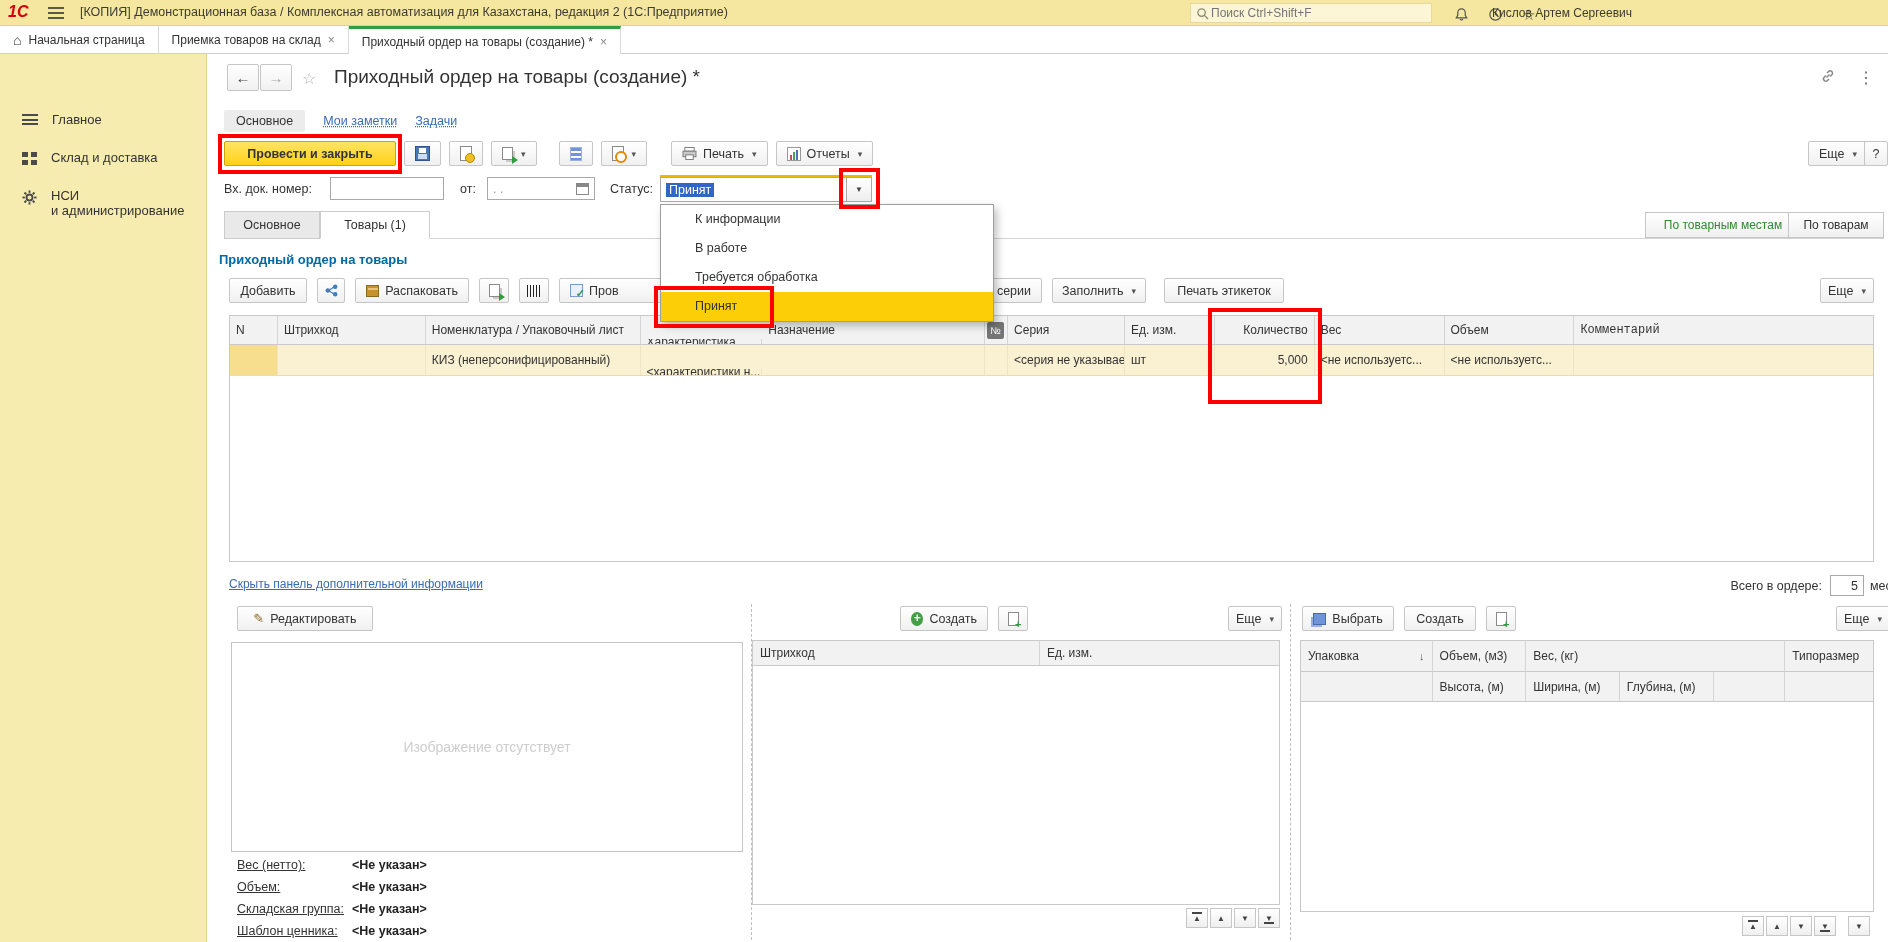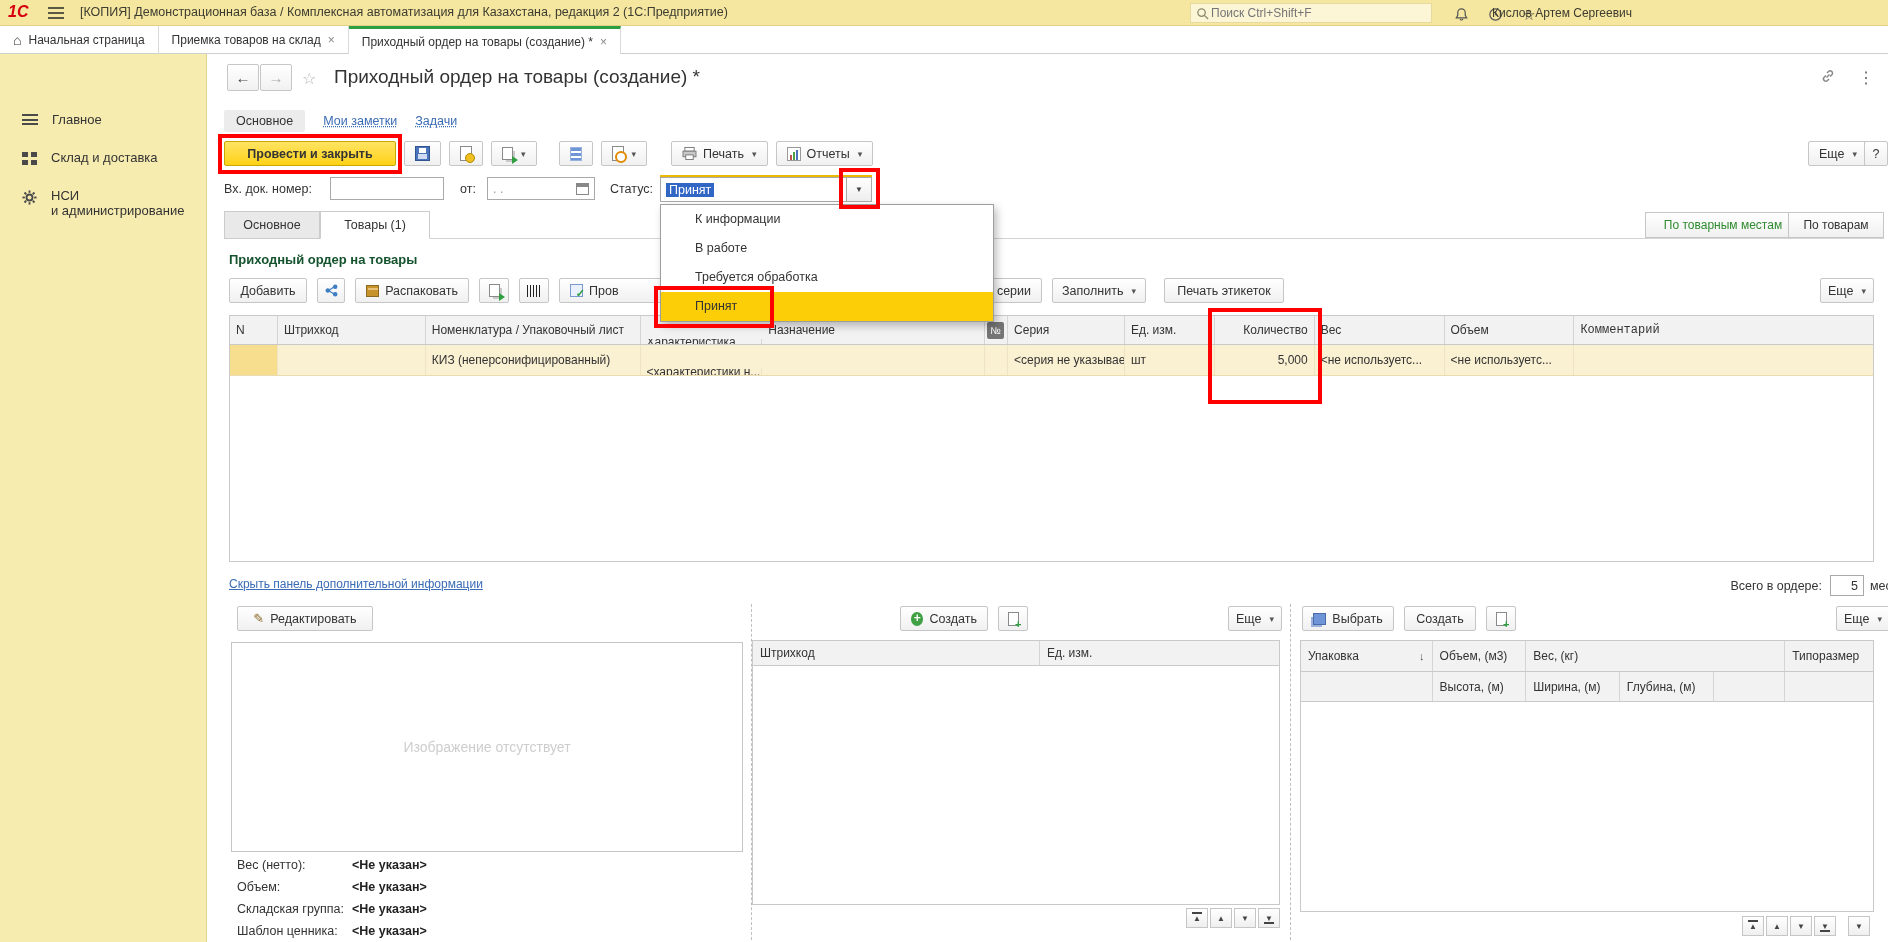--- a/index.html
+++ b/index.html
@@ -120,21 +120,21 @@
   
   .vline{position:absolute;left:224px;top:238px;width:1660px;height:1px;background:#D4D4D4;}
   .vtab{position:absolute;top:211px;height:28px;display:flex;align-items:center;justify-content:center;
     border:1px solid #CCC;font-size:12.5px;cursor:pointer;}
   .vtab.inactive{background:#E9E9E9;color:#333;}
   .vtab.active{background:#fff;border-bottom:1px solid #fff;z-index:2;}
   .switchbtn{position:absolute;top:212px;height:26px;display:flex;align-items:center;justify-content:center;
     background:linear-gradient(#fff,#f0f0f0);border:1px solid #C6C6C6;font-size:12px;cursor:pointer;}
   .switchbtn.greentxt{color:var(--green_text,#2F8B2F);}
 
-  .section-title{position:absolute;left:229px;top:252px;font-weight:bold;font-size:13px;color:#14532d;}
+  .section-title{position:absolute;left:219px;top:252px;font-weight:bold;font-size:13px;color:#0369a1;}
 
   
   .toolbar2{position:absolute;left:229px;top:278px;display:flex;align-items:center;gap:10px;z-index:1;}
   .t2abs{position:absolute;top:278px;z-index:1;}
 
   
   .gtable{position:absolute;left:229px;top:315px;width:1645px;}
   .g-head{display:flex;height:30px;background:#F2F2F2;border:1px solid #C9C9C9;border-bottom:1px solid #C9C9C9;}
   .g-head .gc{display:flex;align-items:center;padding:0 6px;border-right:1px solid #D5D5D5;
     font-size:12px;color:#333;overflow:hidden;white-space:nowrap;}
@@ -150,21 +150,21 @@
   .c9{width:130px;} .c10{width:130px;} .c11{width:299px;border-right:none !important;font-family:Liberation Mono, monospace;}
   .marker{background:var(--row_marker,#F7DE8F);}
   .numbadge{display:inline-block;width:17px;height:17px;background:#757575;color:#fff;
     font-size:10px;line-height:17px;text-align:center;border-radius:2px;}
 
   
   .linkblue{color:var(--link_blue,#3A6BB5);text-decoration:underline;cursor:pointer;font-size:12px;}
   .splitter{position:absolute;top:604px;height:336px;width:0;border-left:1px dashed #BFBFBF;}
   .imgbox{position:absolute;left:231px;top:642px;width:512px;height:210px;border:1px solid #C5C5C5;
     display:flex;align-items:center;justify-content:center;color:#CDCDCD;font-size:14px;}
-  .prop-label{position:absolute;left:237px;font-size:12.5px;color:#333;}
+  .prop-label{position:absolute;left:237px;font-size:12.5px;color:#333;text-decoration:underline;}
   .prop-value{position:absolute;left:352px;font-size:12.5px;font-weight:bold;color:#222;}
 
   .stable{position:absolute;background:#fff;}
   .s-head{display:flex;background:#F2F2F2;border:1px solid #C9C9C9;}
   .s-head .sc{display:flex;align-items:center;padding:0 7px;border-right:1px solid #D5D5D5;
     font-size:12px;color:#333;white-space:nowrap;overflow:hidden;}
   .s-body{background:#fff;border:1px solid #C9C9C9;border-top:none;}
 
   .navcluster{position:absolute;display:flex;gap:2px;}
   .navb{width:22px;height:20px;background:linear-gradient(#fff,#efefef);border:1px solid #C6C6C6;

